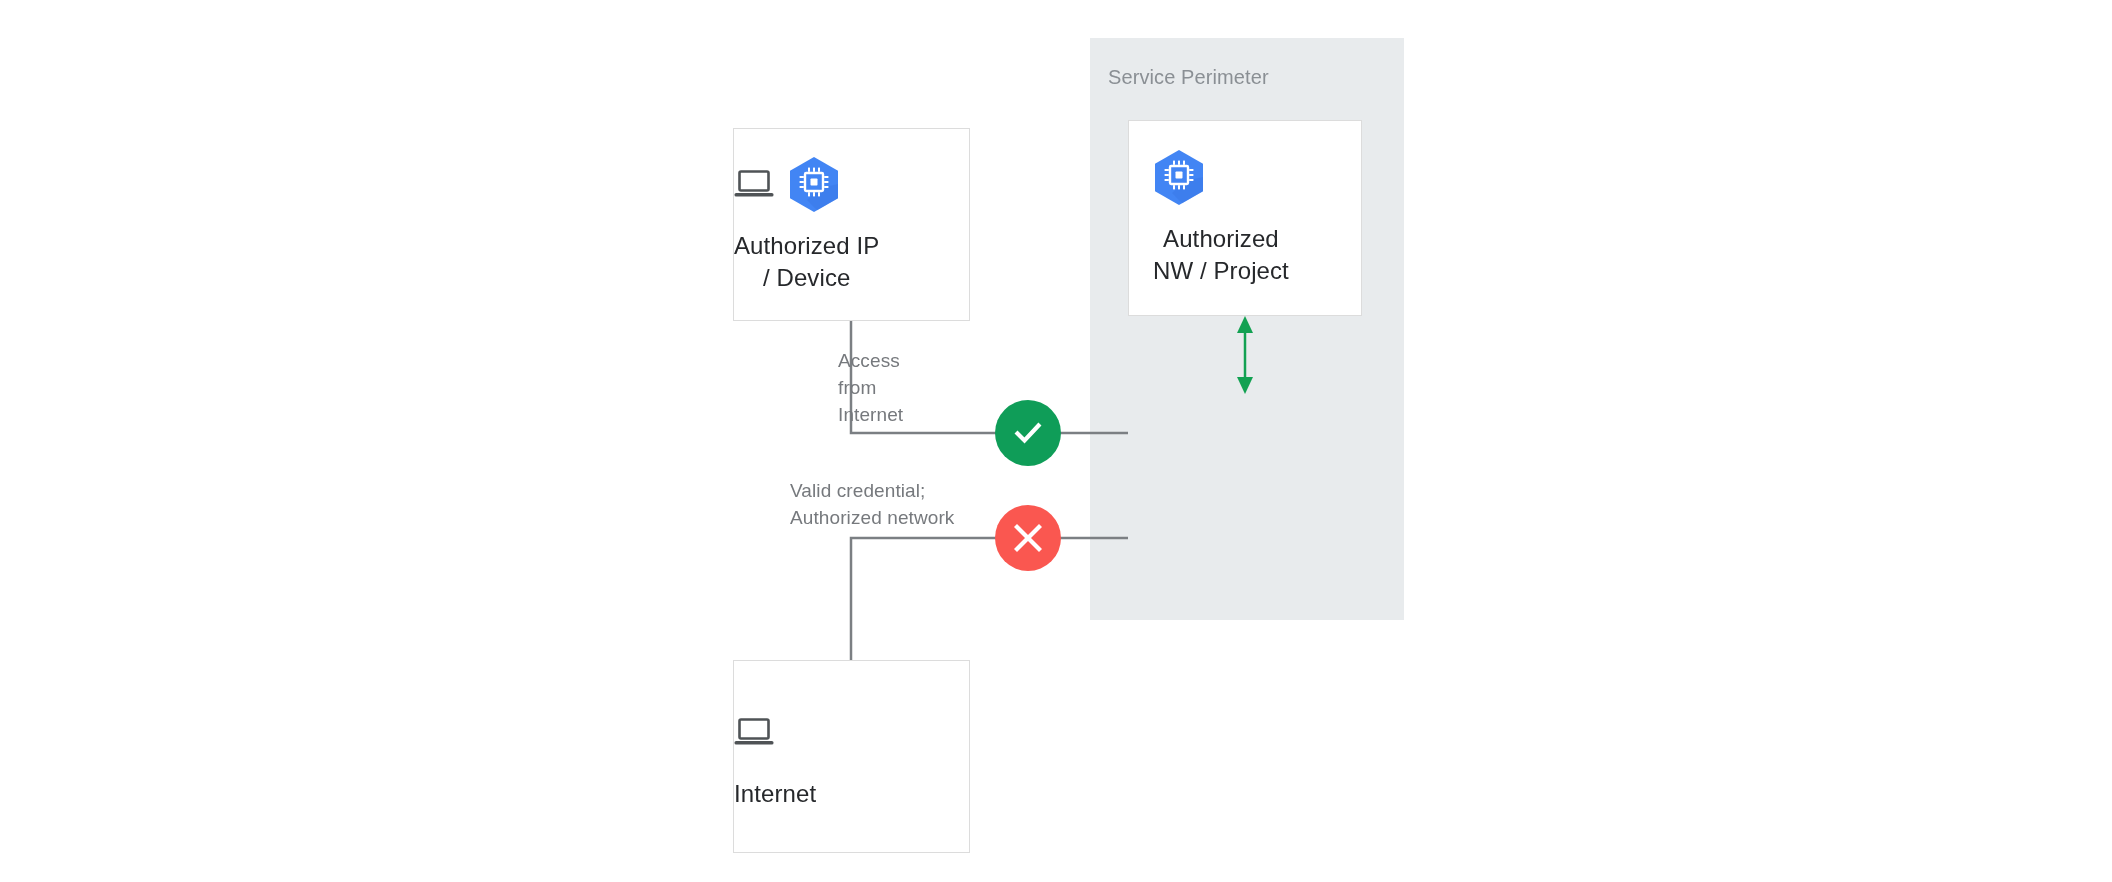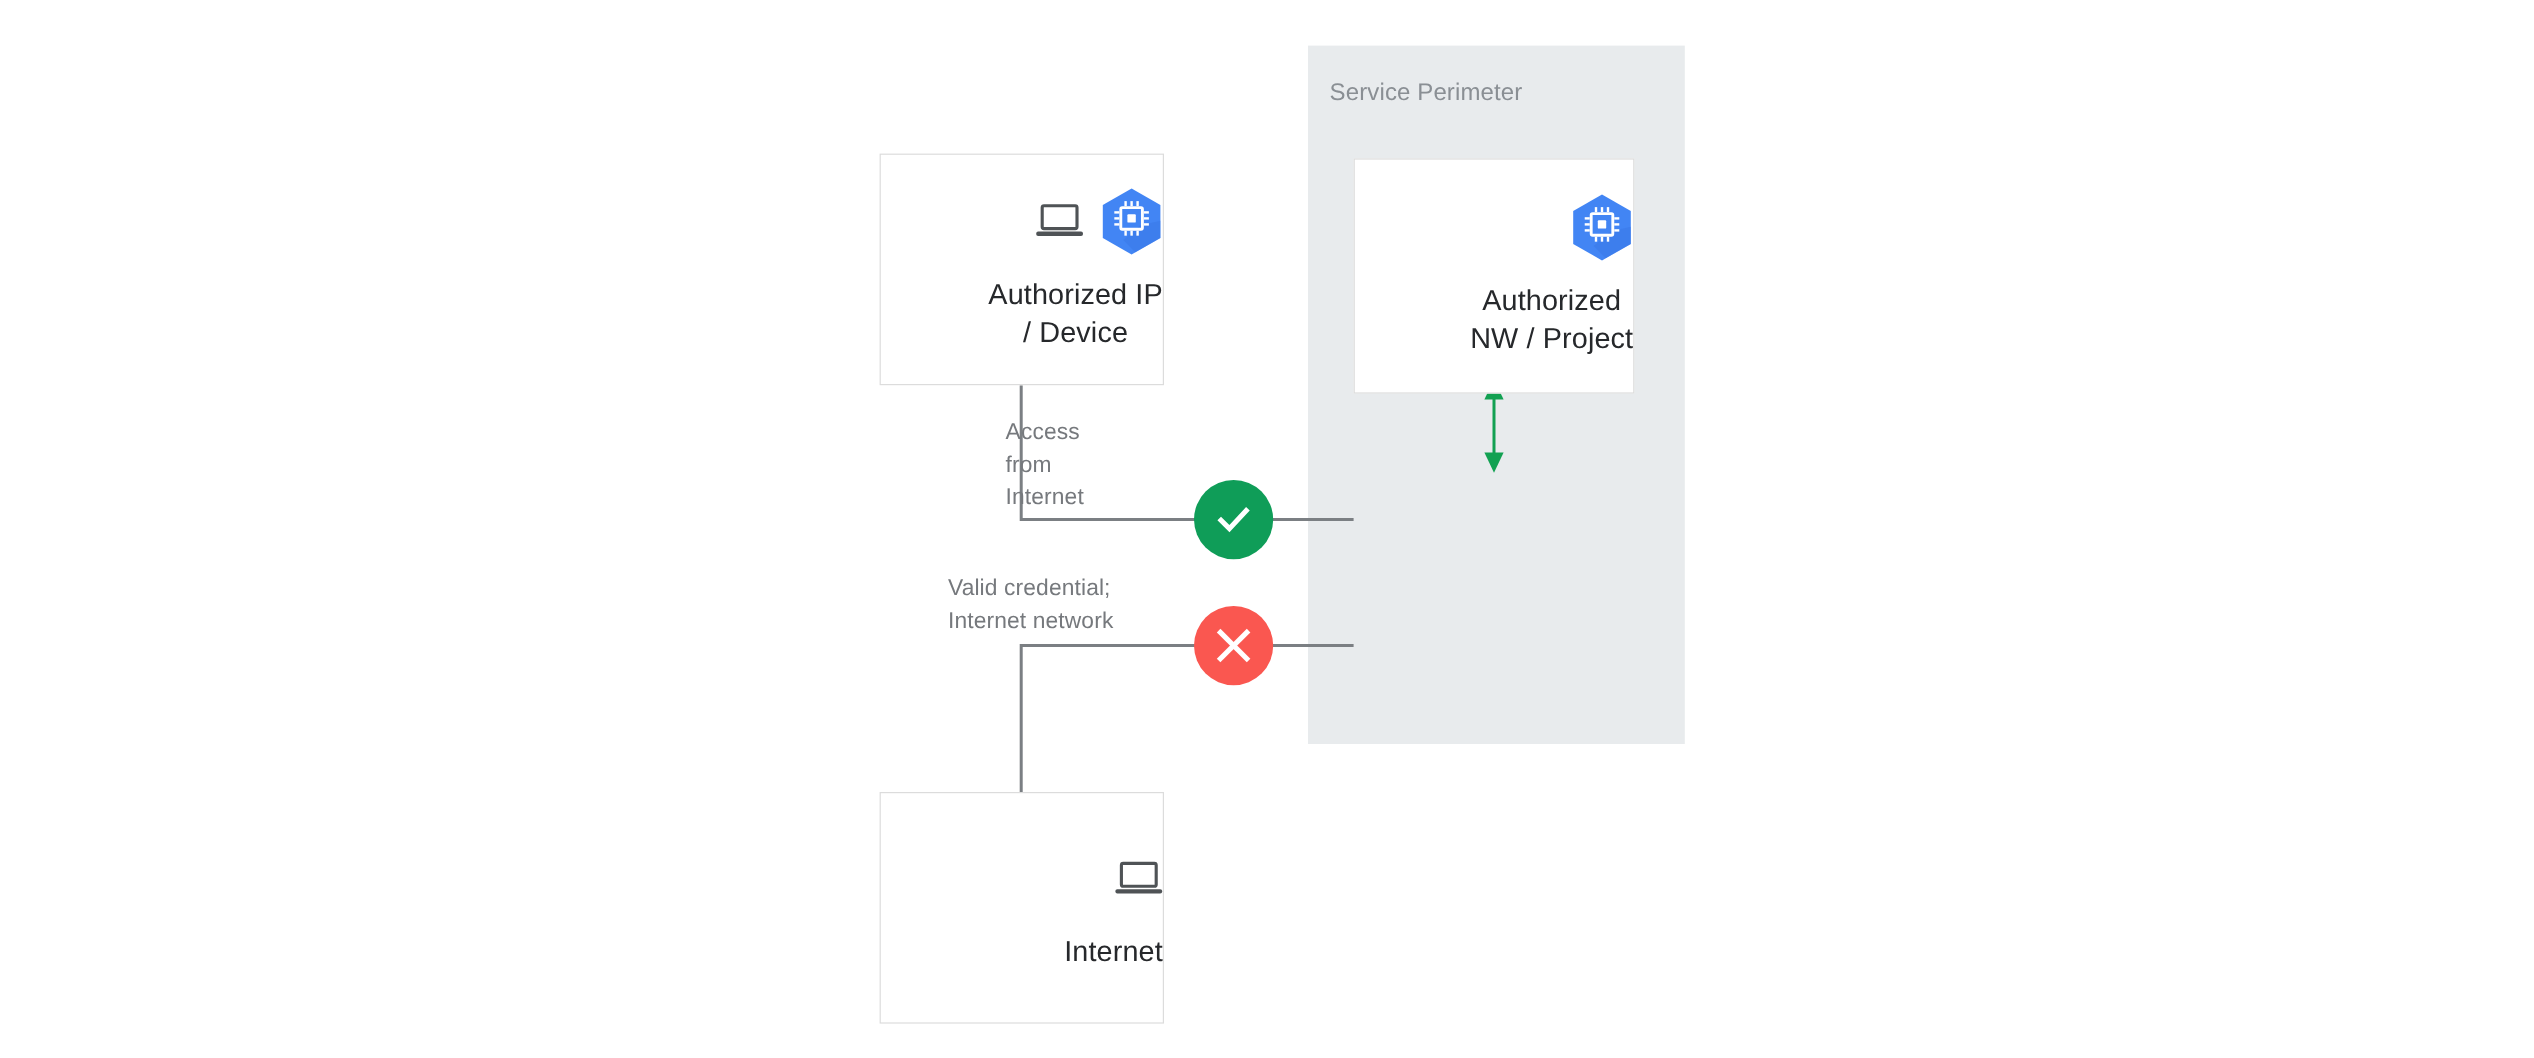--- a/index.html
+++ b/index.html
@@ -40,21 +40,21 @@
   }
 
   
   .node {
     position: absolute;
     background: #ffffff;
     border: 1px solid #dcdcdc;
     box-sizing: border-box;
     display: flex;
     flex-direction: column;
-    align-items: flex-end;
+    align-items: flex-start;
     justify-content: center;
   }
   .node-icons {
     display: flex;
     align-items: center;
     justify-content: center;
     gap: 14px;
     height: 56px;
     margin-bottom: 18px;
   }
@@ -62,21 +62,21 @@
     font-size: 24px;
     line-height: 1.32;
     color: #26282b;
     text-align: center;
     white-space: pre-line;
     letter-spacing: 0.1px;
   }
 
   #node-authorized-ip     { left: 733px;  top: 128px; width: 237px; height: 193px; }
   #node-internet          { left: 733px;  top: 660px; width: 237px; height: 193px; }
-  #node-authorized-nw     { left: 1128px; top: 132px; width: 234px; height: 196px; padding-left: 24px; }
+  #node-authorized-nw     { left: 1128px; top: 120px; width: 234px; height: 196px; padding-left: 24px; }
   #node-data-gcp          { left: 1128px; top: 393px; width: 234px; height: 196px; }
 
   
   .wires {
     position: absolute;
     left: 0; top: 0;
     width: 2112px;
     height: 882px;
     pointer-events: none;
   }
@@ -215,21 +215,21 @@
     <div class="node-label">Authorized
 NW / Project</div>
   </div>
 
 
   <div class="edge-label" id="label-access-from-internet">Access
 from
 Internet</div>
 
   <div class="edge-label" id="label-valid-credential">Valid credential;
-Internet network</div>
+Authorized network</div>
 
   <div class="badge" id="badge-allow">
     <span>
       <svg width="36" height="36" viewBox="0 0 36 36" aria-hidden="true">
         <polyline points="7.5,18.5 14.5,25.5 28.5,10.5" fill="none" stroke="#ffffff" stroke-width="4.2" stroke-linecap="square" stroke-linejoin="miter"></polyline>
       </svg>
     </span>
   </div>
 
   <div class="badge" id="badge-deny">

